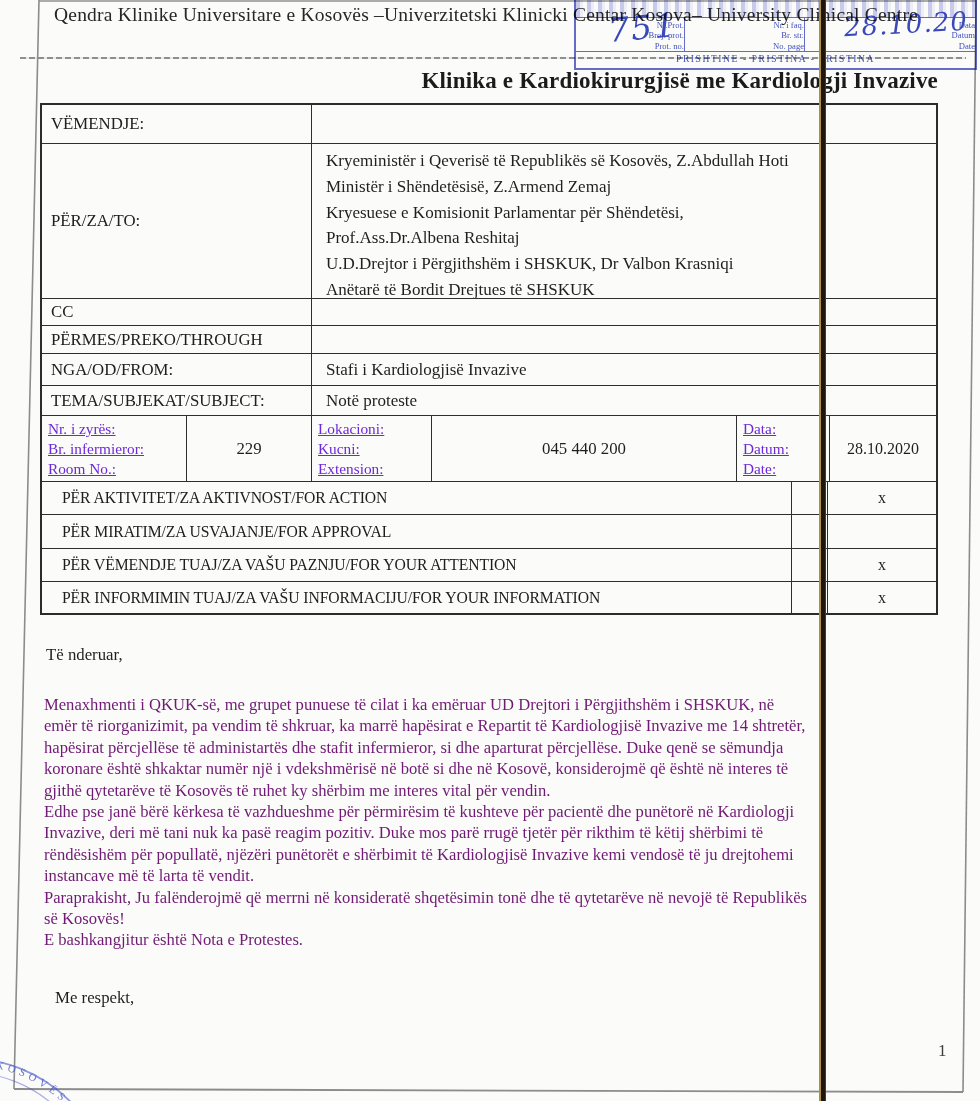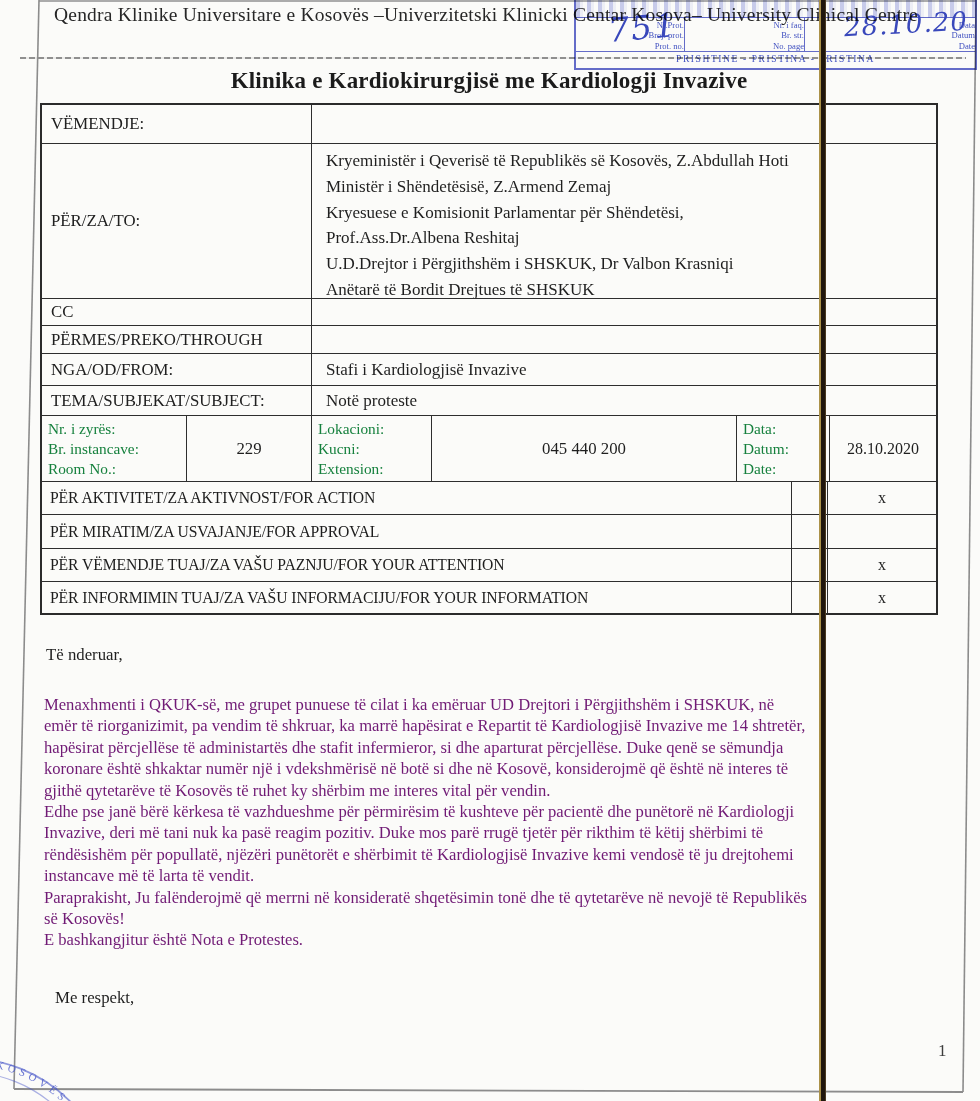--- a/index.html
+++ b/index.html
@@ -14,21 +14,21 @@
   
   .letterhead{
     position:absolute;left:54px;top:4px;width:930px;white-space:nowrap;
     font-size:19.5px;letter-spacing:.2px;color:#272727;z-index:3;
   }
   .header-rule{
     position:absolute;left:20px;top:57px;width:946px;height:2px;z-index:3;
     background:repeating-linear-gradient(to right,#8f8f8f 0 6px,rgba(143,143,143,.15) 6px 9px);
   }
   .doc-title{
-    position:absolute;left:40px;top:68px;width:898px;text-align:center;
+    position:absolute;left:40px;top:68px;width:898px;text-align:right;
     font-size:23px;font-weight:700;letter-spacing:.2px;color:#1b1b1b;z-index:3;
   }
 
   
   .memo-table{
     position:absolute;left:40px;top:103px;width:898px;z-index:3;
     border:2px solid #2b2b2b;box-sizing:border-box;background:transparent;
   }
   .trow{display:flex;box-sizing:border-box;border-top:1.4px solid #2e2e2e;}
   .trow:first-child{border-top:none;}
@@ -36,25 +36,25 @@
   .label-cell{
     width:270px;border-right:1.4px solid #2e2e2e;padding-left:9px;
     display:flex;align-items:center;font-size:16.8px;color:#202020;
   }
   .value-cell{flex:1;padding-left:14px;display:flex;align-items:center;font-size:17px;}
   .to-row .value-cell{display:block;padding-top:4px;line-height:25.8px;}
   .to-row .value-cell div{white-space:nowrap;}
 
   .office-row .cell{border-right:1.4px solid #2e2e2e;}
   .office-row .cell:last-child{border-right:none;}
-  .office-labels{font-size:15.3px;line-height:19.8px;padding:3px 0 0 6px;color:#15803d;}
+  .office-labels{font-size:15.3px;line-height:19.8px;padding:3px 0 0 6px;color:#6d28d9;text-decoration:underline;}
   .office-center{display:flex;align-items:center;justify-content:center;font-size:16.8px;}
 
   .action-label{
-    flex:1;display:flex;align-items:center;padding-left:8px;
+    flex:1;display:flex;align-items:center;padding-left:20px;
     font-size:15.7px;letter-spacing:-.1px;color:#1d1d1d;white-space:nowrap;
   }
   .action-gap{width:37px;border-left:1.4px solid #2e2e2e;border-right:1.4px solid #2e2e2e;}
   .action-mark{width:108px;display:flex;align-items:center;justify-content:center;font-size:16px;color:#232323;}
 
   
   .salutation{position:absolute;left:46px;top:645px;font-size:16.8px;z-index:3;}
   .body-lines{position:absolute;left:44px;top:694px;width:905px;z-index:3;
     font-size:16.6px;line-height:21.4px;color:#701a75;}
   .body-lines div{white-space:nowrap;}
@@ -134,21 +134,21 @@
     <div class="cell label-cell">NGA/OD/FROM:</div>
     <div class="cell value-cell">Stafi i Kardiologjisë Invazive</div>
   </div>
   <div class="trow" style="height:30px">
     <div class="cell label-cell">TEMA/SUBJEKAT/SUBJECT:</div>
     <div class="cell value-cell">Notë proteste</div>
   </div>
   <div class="trow office-row" style="height:66px">
     <div class="cell office-labels" style="width:145px">
       <div>Nr. i zyrës:</div>
-      <div>Br. instancave:</div>
+      <div>Br. infermieror:</div>
       <div>Room No.:</div>
     </div>
     <div class="cell office-center" style="width:125px">229</div>
     <div class="cell office-labels" style="width:120px">
       <div>Lokacioni:</div>
       <div>Kucni:</div>
       <div>Extension:</div>
     </div>
     <div class="cell office-center" style="width:305px">045 440 200</div>
     <div class="cell office-labels" style="width:93px">

